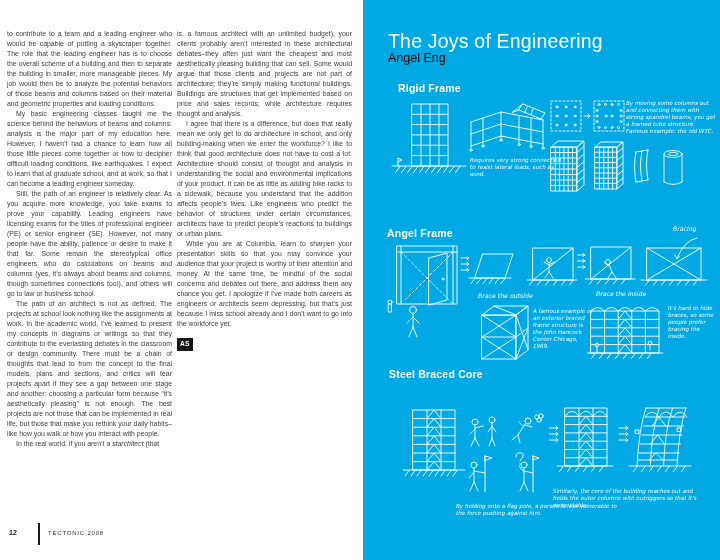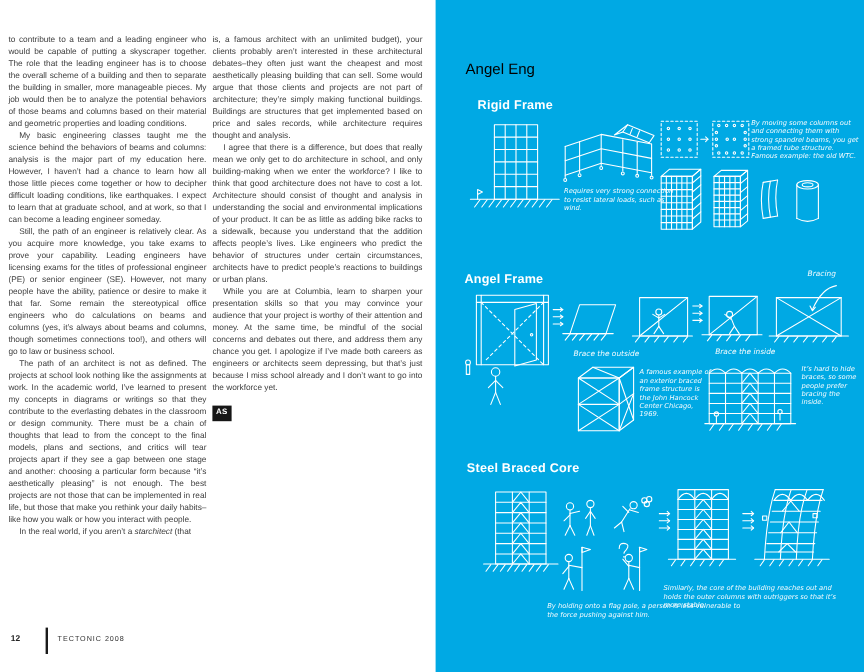--- a/index.html
+++ b/index.html
@@ -46,20 +46,21 @@
       <p class="ind">I agree that there is a difference, but does that really mean we only get to do architecture in school, and only building-making when we enter the workforce?  I like to think that good architecture does not have to cost a lot.  Architecture should consist of thought and analysis in understanding the social and environmental implications of your product.  It can be as little as adding bike racks to a sidewalk, because you understand that the addition affects people’s lives.  Like engineers who predict the behavior of structures under certain circumstances, architects have to predict people’s reactions to buildings or urban plans.</p>
       <p class="ind">While you are at Columbia, learn to sharpen your presentation skills so that you may convince your audience that your project is worthy of their attention and money.   At the same time, be mindful of the social concerns and debates out there, and address them any chance you get.  I apologize if I’ve made both careers as engineers or architects seem depressing, but that’s just because I miss school already and I don’t want to go into the workforce yet.</p>
       <span class="badge">AS</span>
     </div>
     <div class="footer-num">12</div>
     <div class="footer-bar"></div>
     <div class="footer-title">TECTONIC 2008</div>
   </div>
 
   <div id="bluepage" style="background:#00A9E4;">
+    <div class="rp-title">The Joys of Engineering</div>
     <div class="rp-sub">Angel Eng</div>
 
     <div class="sec-h" style="left:24px;top:82px;margin-left:11px;">Rigid Frame</div>
 
     <svg class="sk" style="left:27px;top:100px;" width="78" height="78" viewBox="0 0 78 78">
       <g>
         <rect x="22" y="4" width="36" height="62"></rect>
         <line x1="31" y1="4" x2="31" y2="66"></line>
           <line x1="40" y1="4" x2="40" y2="66"></line>
           <line x1="49" y1="4" x2="49" y2="66"></line>
@@ -362,21 +363,21 @@
           <line x1="32" y1="54.5" x2="28.5" y2="59.5"></line>
           <line x1="40" y1="54.5" x2="36.5" y2="59.5"></line>
           <line x1="48" y1="54.5" x2="44.5" y2="59.5"></line>
           <line x1="56" y1="54.5" x2="52.5" y2="59.5"></line>
           <line x1="64" y1="54.5" x2="60.5" y2="59.5"></line>
       </g>
     </svg>
 
     <div class="note" style="left:305px;top:305px;width:50px;">It’s hard to hide braces, so some people prefer bracing the inside.</div>
 
-    <div class="sec-h" style="left:26px;top:384px;">Steel Braced Core</div>
+    <div class="sec-h" style="left:26px;top:368px;">Steel Braced Core</div>
 
     <svg class="sk" style="left:38px;top:406px;" width="66" height="78" viewBox="0 0 66 78">
       <g>
         <rect x="12" y="4" width="42" height="60"></rect>
         <line x1="26" y1="4" x2="26" y2="64"></line>
           <line x1="40" y1="4" x2="40" y2="64"></line>
         <line x1="12" y1="12.6" x2="54" y2="12.6"></line>
           <line x1="12" y1="21.2" x2="54" y2="21.2"></line>
           <line x1="12" y1="29.8" x2="54" y2="29.8"></line>
           <line x1="12" y1="38.4" x2="54" y2="38.4"></line>

